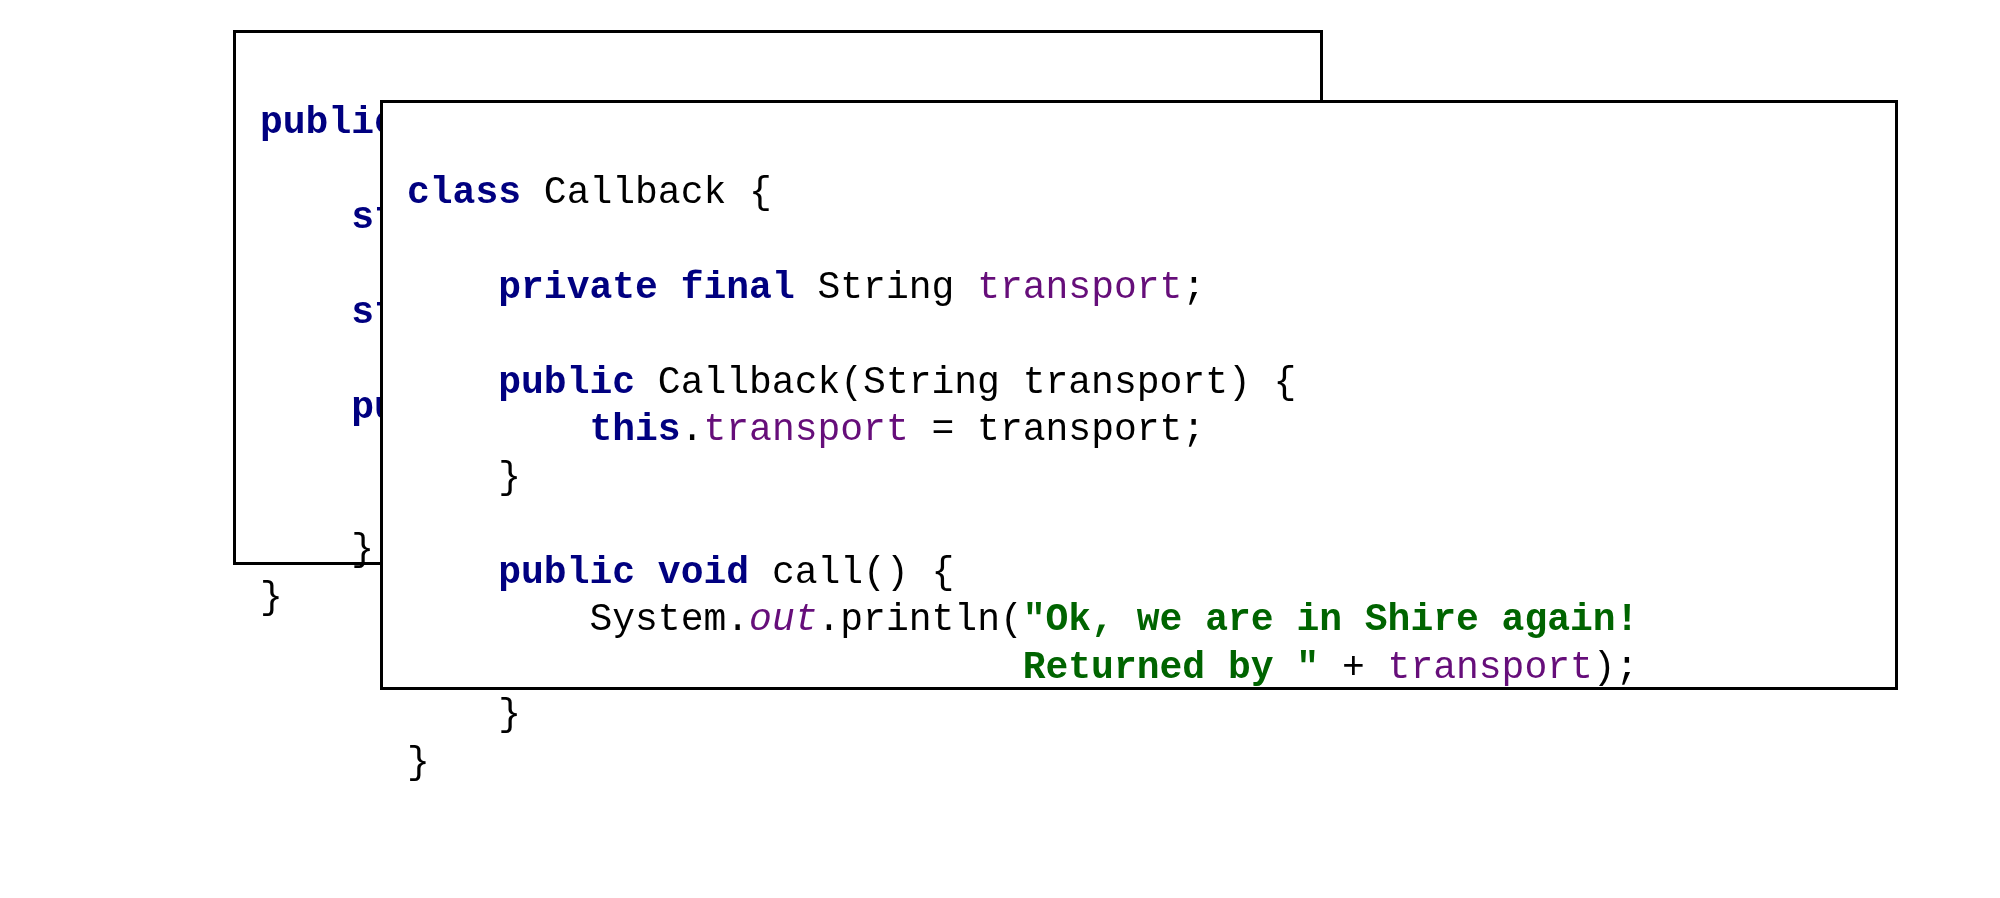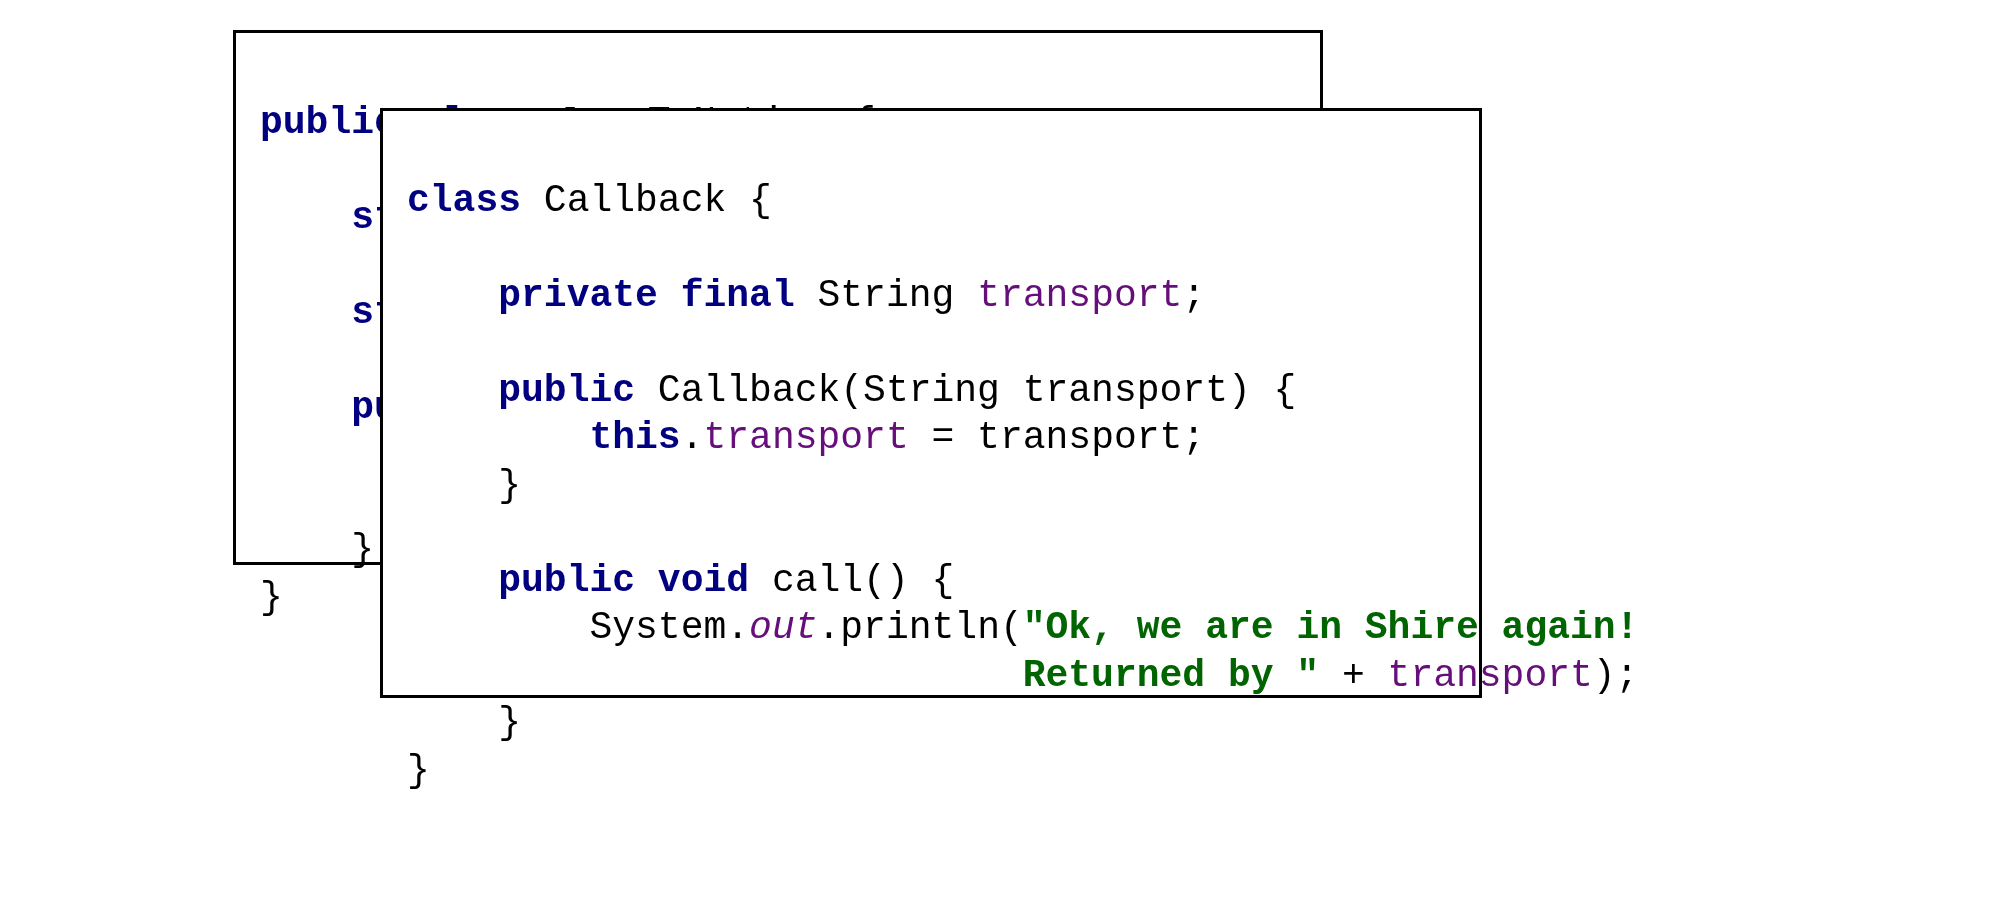--- a/index.html
+++ b/index.html
@@ -37,21 +37,21 @@
 <span class="pl"> </span>
 <span class="pl">    </span><span class="kw">stat</span>
 <span class="pl"> </span>
 <span class="pl">    </span><span class="kw">publ</span>
 <span class="pl">        </span><span class="pl">S</span>
 <span class="pl">        </span><span class="pl">g</span>
 <span class="pl">    </span><span class="pl">}</span>
 <span class="pl">}</span>
 </div>
 
-<div class="code-box" style="left:380px; top:108px; width:1102px; height:590px;">
+<div class="code-box" style="left:380px; top:100px; width:1518px; height:590px;">
 <span class="kw">class</span><span class="pl"> Callback {</span>
 <span class="pl"> </span>
 <span class="pl">    </span><span class="kw">private</span><span class="pl"> </span><span class="kw">final</span><span class="pl"> String </span><span class="fld">transport</span><span class="pl">;</span>
 <span class="pl"> </span>
 <span class="pl">    </span><span class="kw">public</span><span class="pl"> Callback(String transport) {</span>
 <span class="pl">        </span><span class="kw">this</span><span class="pl">.</span><span class="fld">transport</span><span class="pl"> = transport;</span>
 <span class="pl">    </span><span class="pl">}</span>
 <span class="pl"> </span>
 <span class="pl">    </span><span class="kw">public</span><span class="pl"> </span><span class="kw">void</span><span class="pl"> call() {</span>
 <span class="pl">        </span><span class="pl">System.</span><span class="id-i">out</span><span class="pl">.println(</span><span class="str">"Ok, we are in Shire again!</span>

